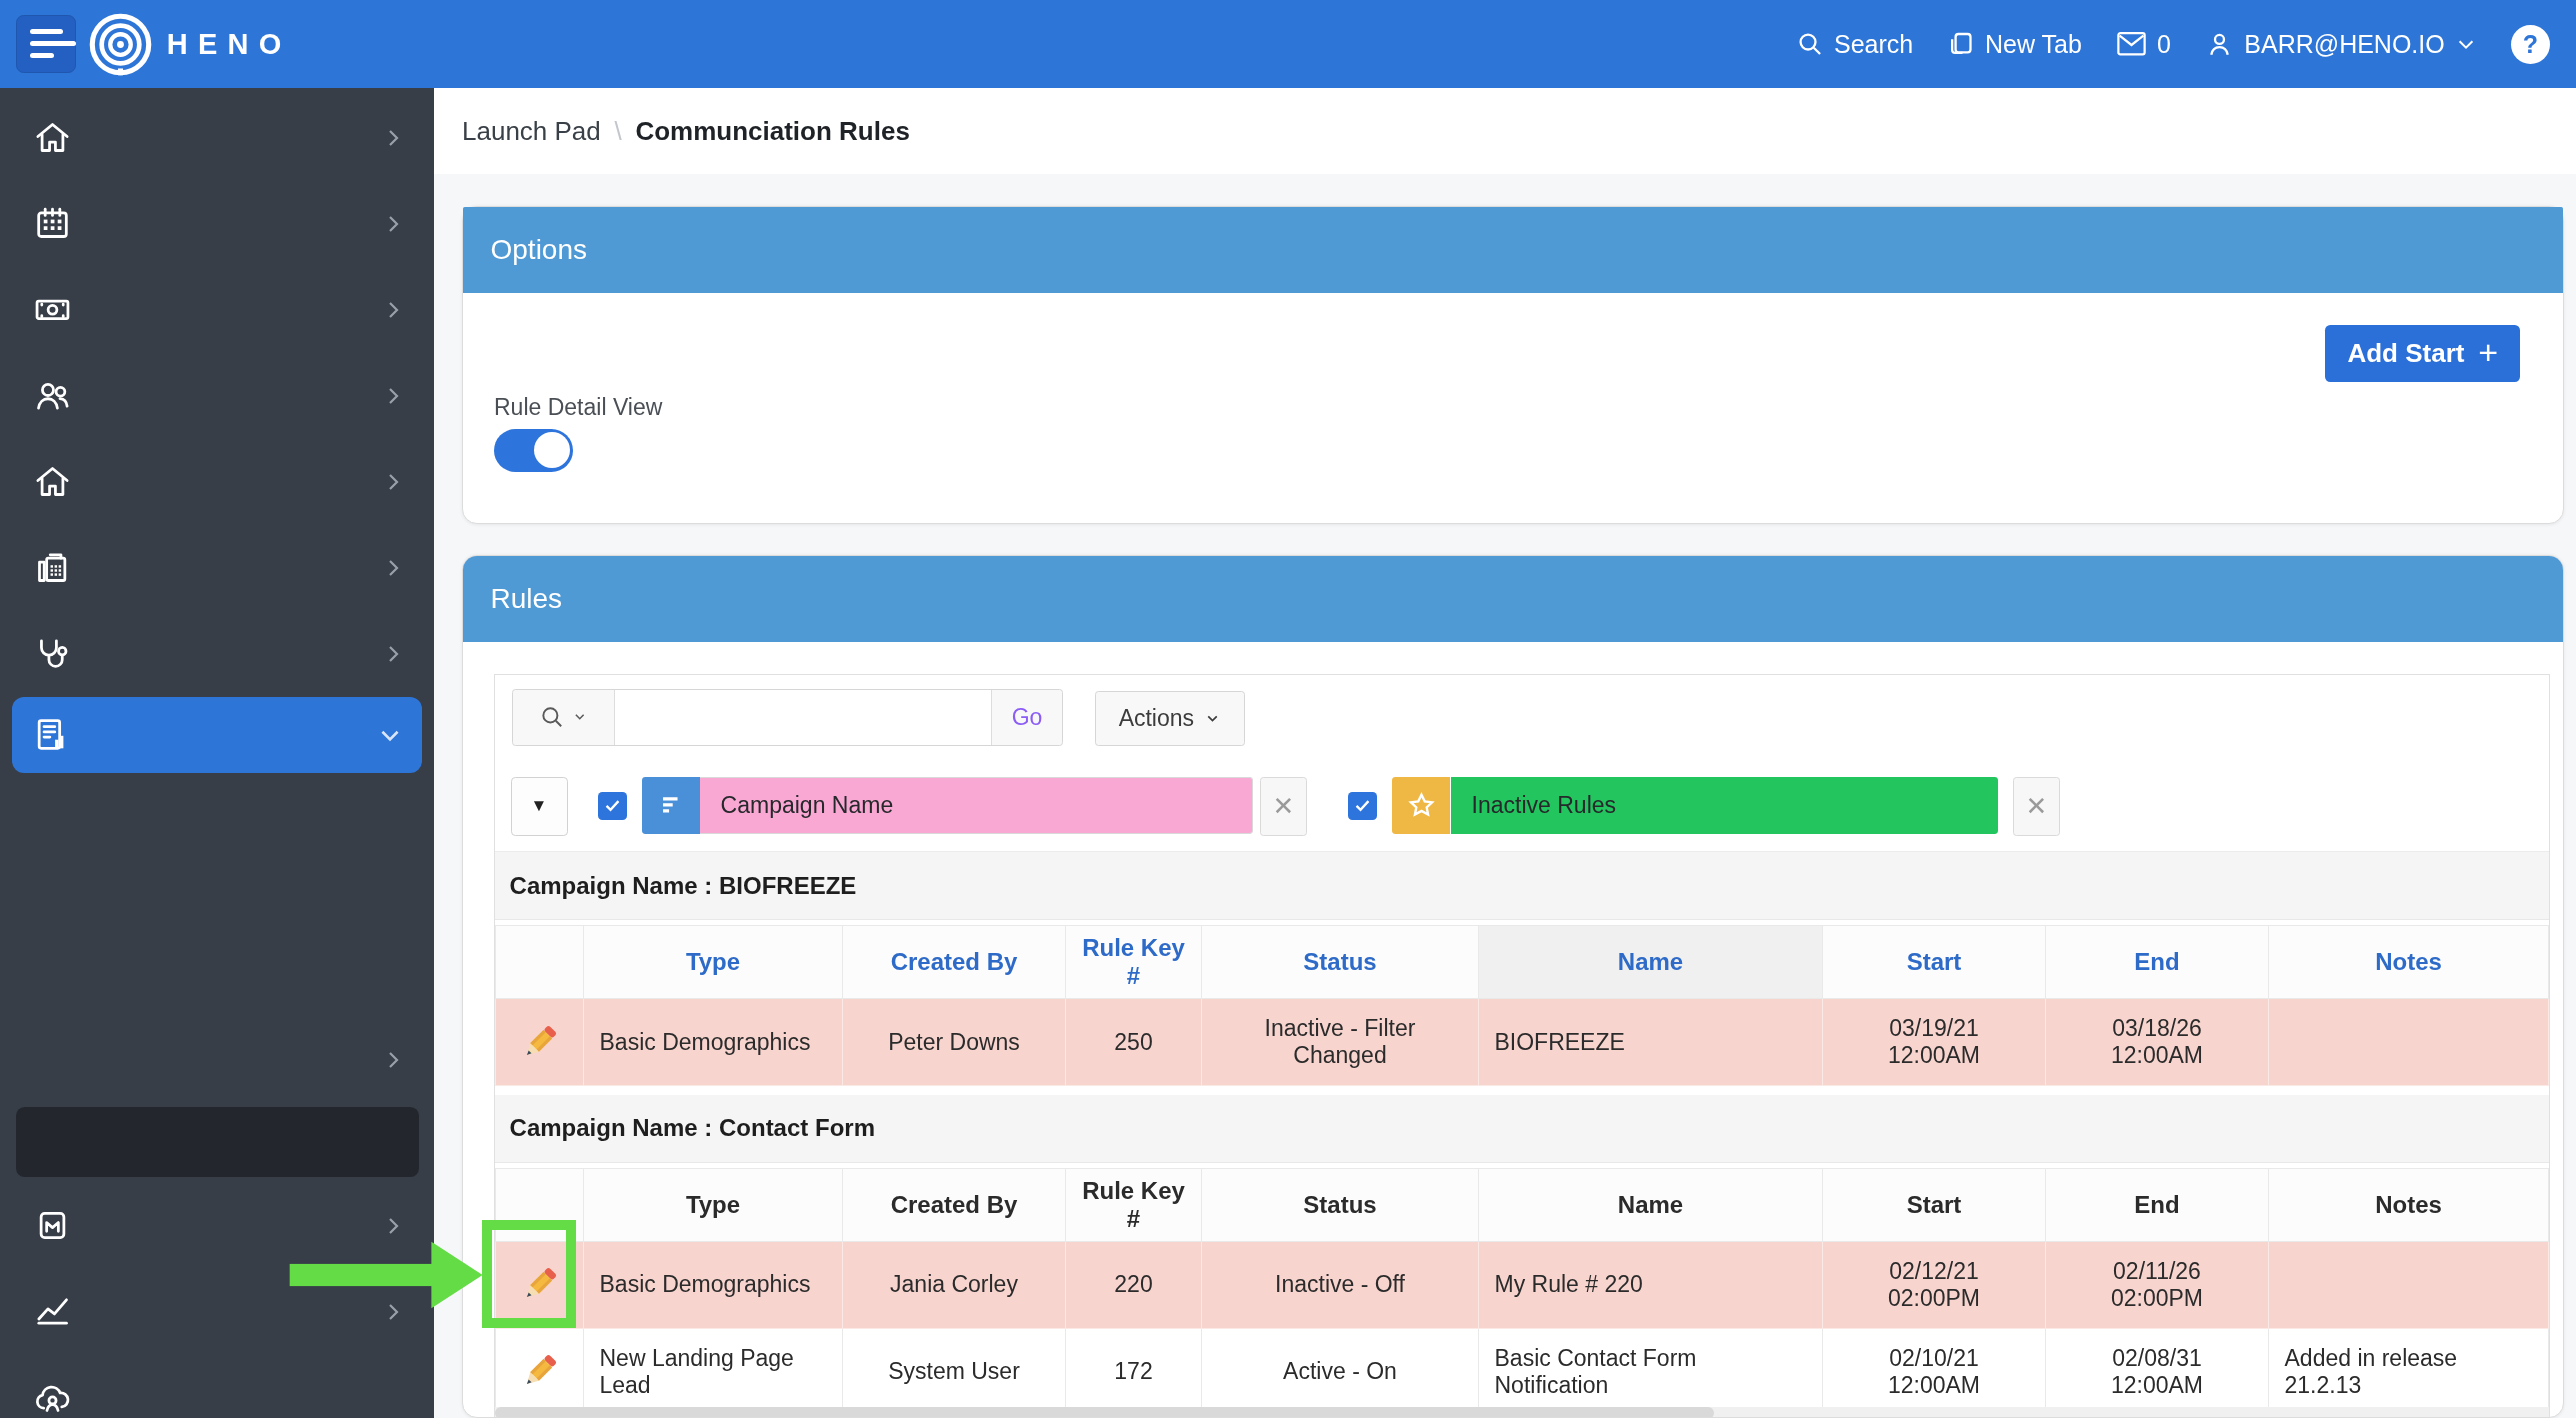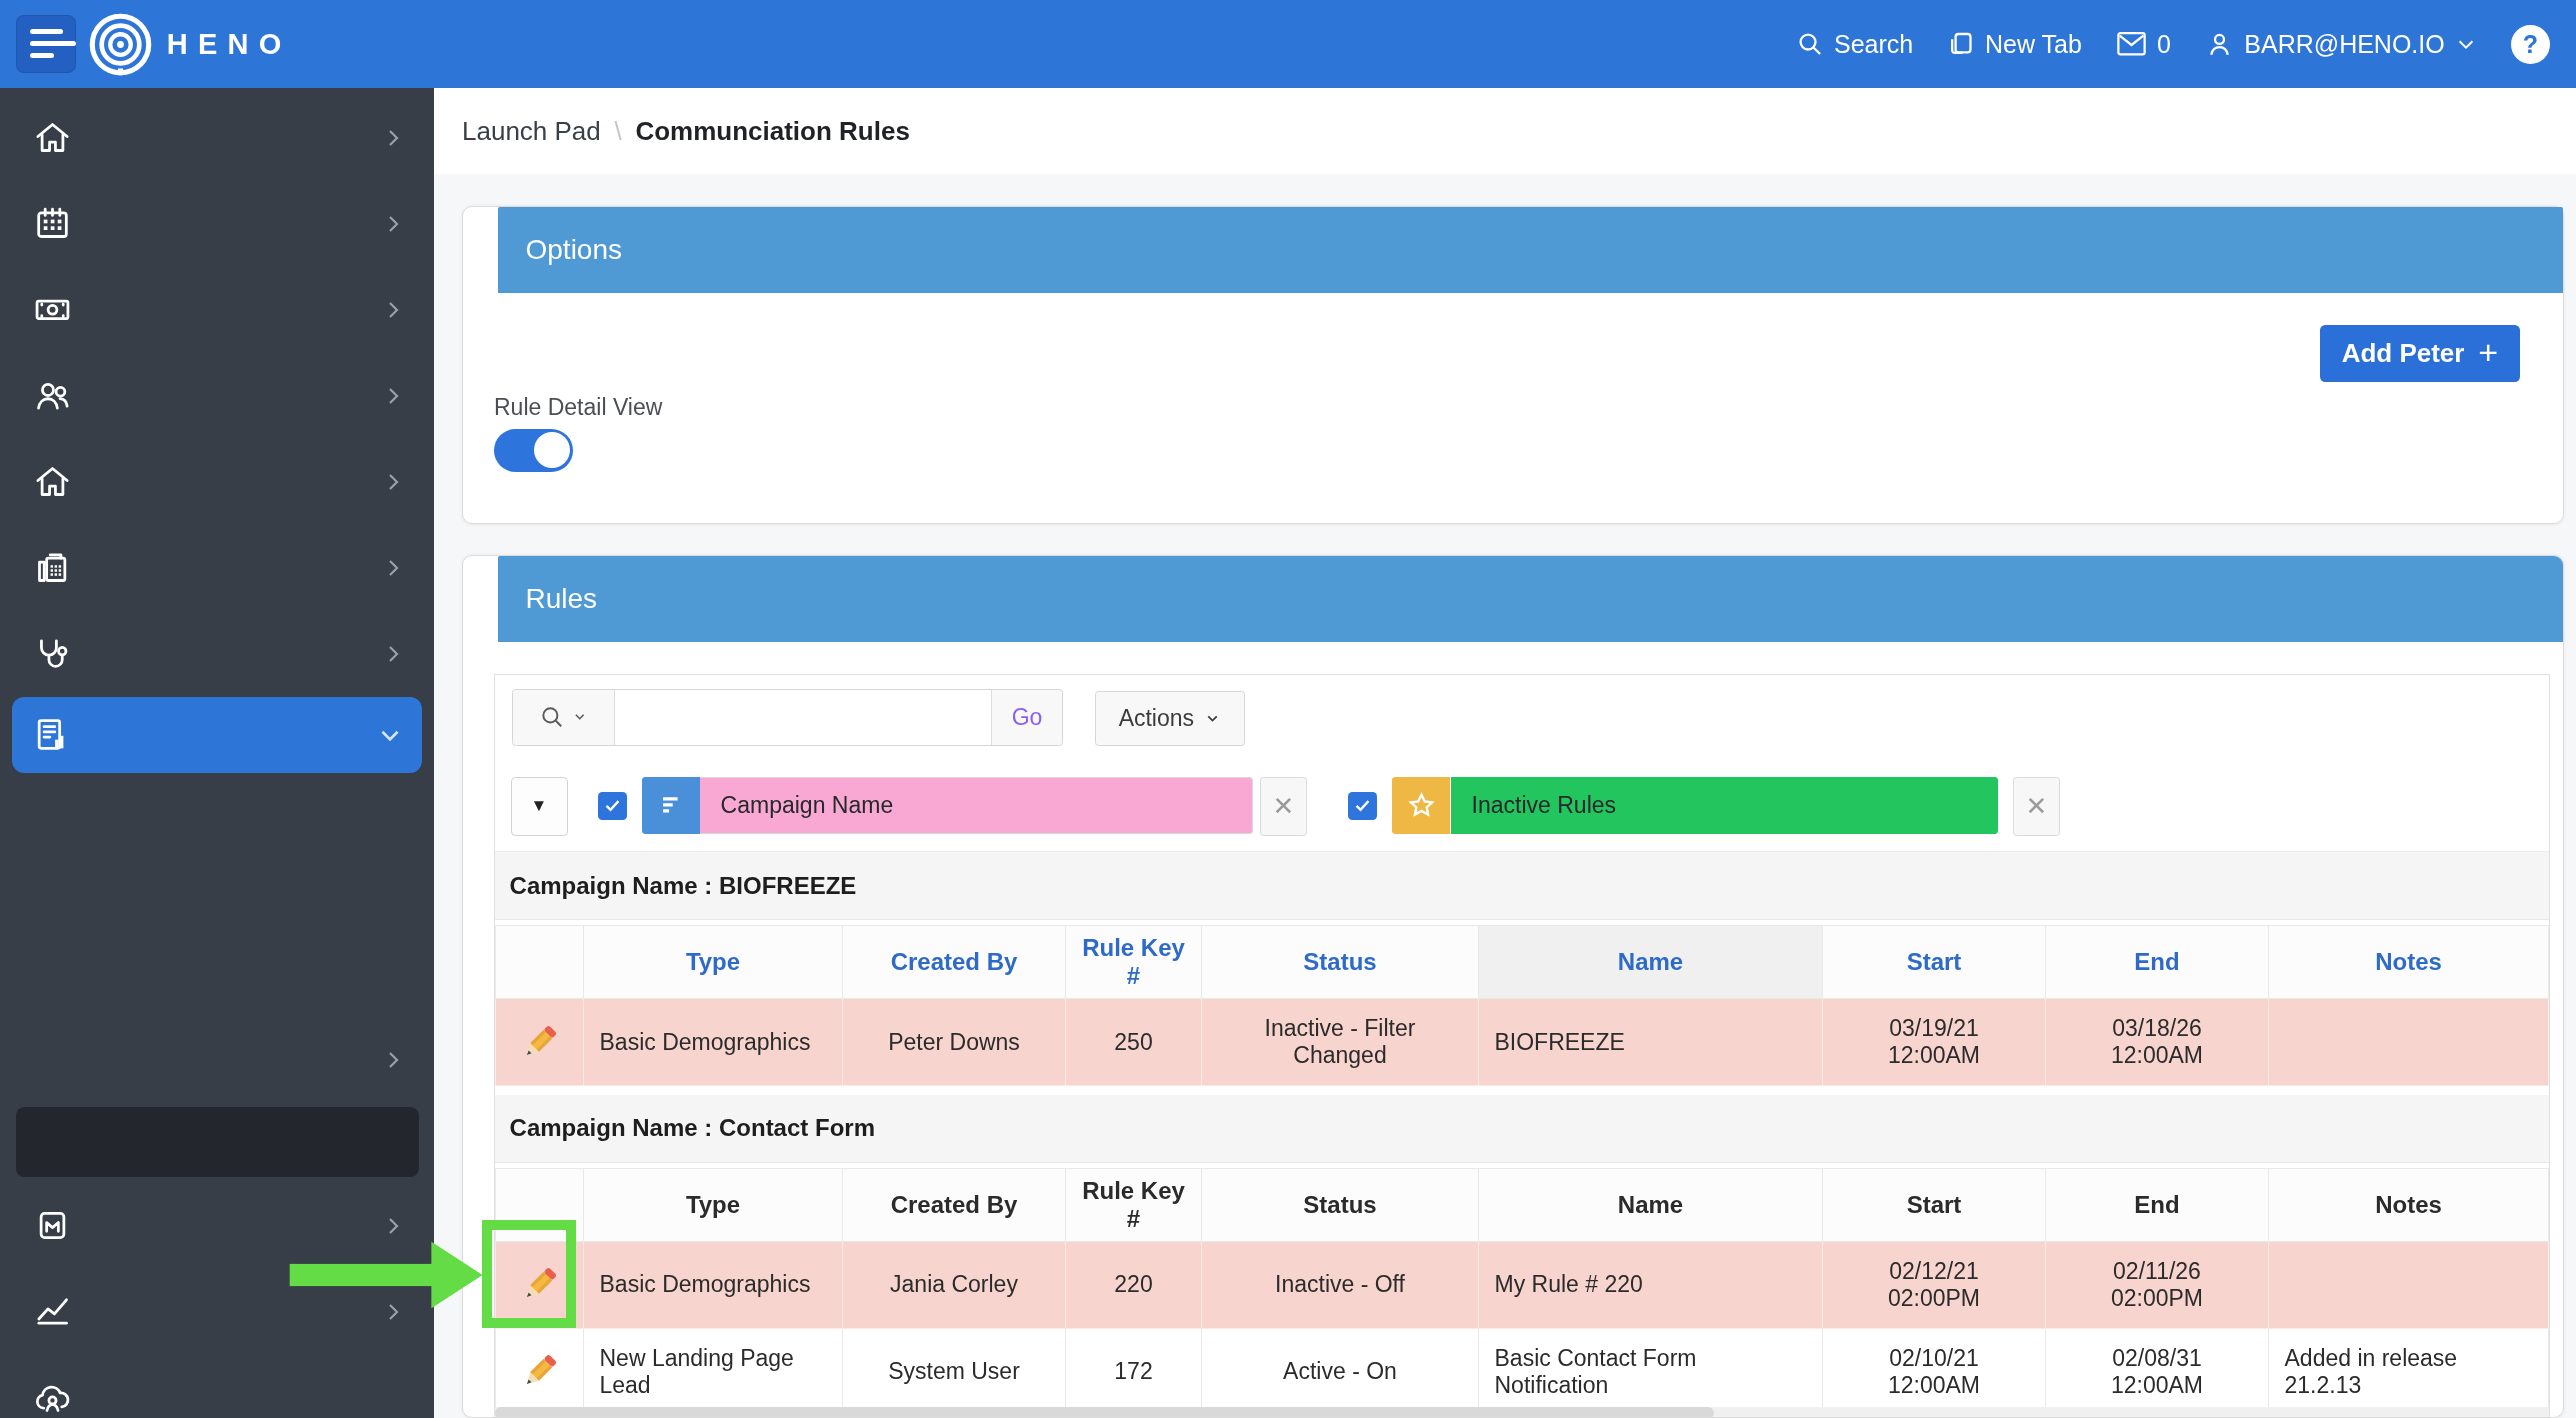--- a/index.html
+++ b/index.html
@@ -35,21 +35,21 @@
   .side-sub-active{height:70px;margin:6px 15.5px;border-radius:8.6px;background:#23272D;color:#fff;display:flex;align-items:center;font-size:24px;padding-left:77px;position:relative;cursor:pointer;}
 
   
   .main{position:absolute;left:434px;top:88px;width:2142px;height:951px;background:#F6F7F8;}
   .bc-strip{position:absolute;left:0;top:0;width:2142px;height:86px;background:#fff;}
   .breadcrumb{position:absolute;left:28px;top:27.5px;font-size:26px;display:flex;align-items:center;}
   .bc-parent{color:#3A4047;cursor:pointer;}
   .bc-sep{color:#C2C7CC;padding:0 13.7px;}
   .bc-current{color:#1F2327;font-weight:600;}
 
-  .panel{position:absolute;left:28px;width:2102px;background:#fff;border:0.9px solid #DCDCDC;border-radius:10px;box-shadow:0 0.9px 3.4px rgba(0,0,0,.07);box-sizing:border-box;padding-left:35px;}
+  .panel{position:absolute;left:28px;width:2102px;background:#fff;border:0.9px solid #DCDCDC;border-radius:15px;box-shadow:0 0.9px 3.4px rgba(0,0,0,.07);box-sizing:border-box;}
   .panel-header{height:86px;background:var(--panel-blue,#4F9AD5);display:flex;align-items:center;padding-left:27.5px;color:#fff;font-size:28px;border-radius:1.7px 1.7px 0 0;}
   #options-panel{top:118px;height:318px;}
   #rules-panel{top:467px;height:863px;overflow:hidden;}
 
   .add-rule-btn{position:absolute;right:43px;top:118px;height:57px;min-width:170px;background:#2B6FD9;border:none;border-radius:5.2px;color:#fff;font-size:26px;font-weight:700;font-family:inherit;display:flex;align-items:center;justify-content:center;gap:13.7px;padding:0 22px;cursor:pointer;}
   .add-plus{font-weight:400;font-size:34px;line-height:1;margin-top:-3.4px;}
   .toggle-label{position:absolute;left:31px;top:187px;font-size:23px;color:#4A4F55;}
   .toggle{position:absolute;left:31px;top:222px;width:79px;height:43px;border-radius:21.5px;background:#2D74DC;cursor:pointer;}
   .toggle .knob{position:absolute;right:3.4px;top:3.4px;width:36px;height:36px;border-radius:50%;background:#fff;}
 
@@ -344,21 +344,21 @@
     <span class="bc-parent">Launch Pad</span>
     <span class="bc-sep">\</span>
     <span class="bc-current">Communciation Rules</span>
   </div>
 
   <section class="panel" id="options-panel">
     <div class="panel-header">
       <span>Options</span>
     </div>
     <button class="add-rule-btn">
-      <span>Add Peter</span>
+      <span>Add Start</span>
       <span class="add-plus">+</span>
     </button>
     <div class="toggle-label">Rule Detail View</div>
     <div class="toggle">
         <div class="knob"></div>
       </div>
   </section>
 
   <section class="panel" id="rules-panel">
     <div class="panel-header">

